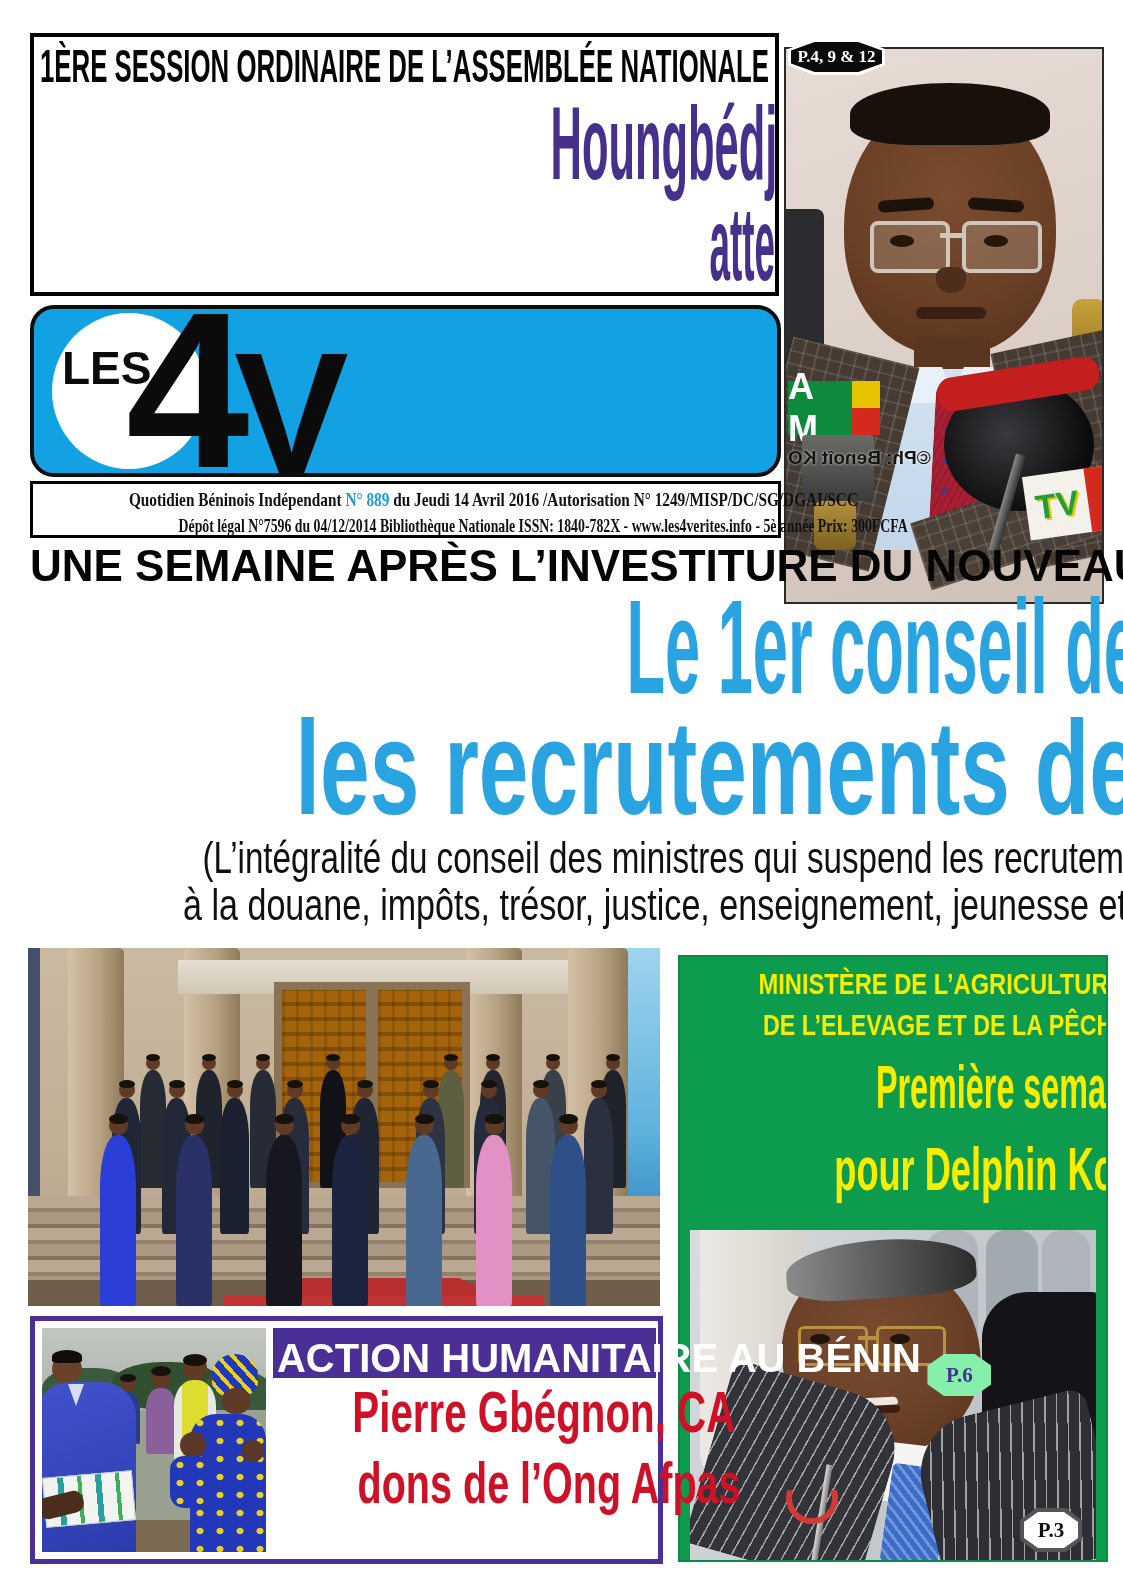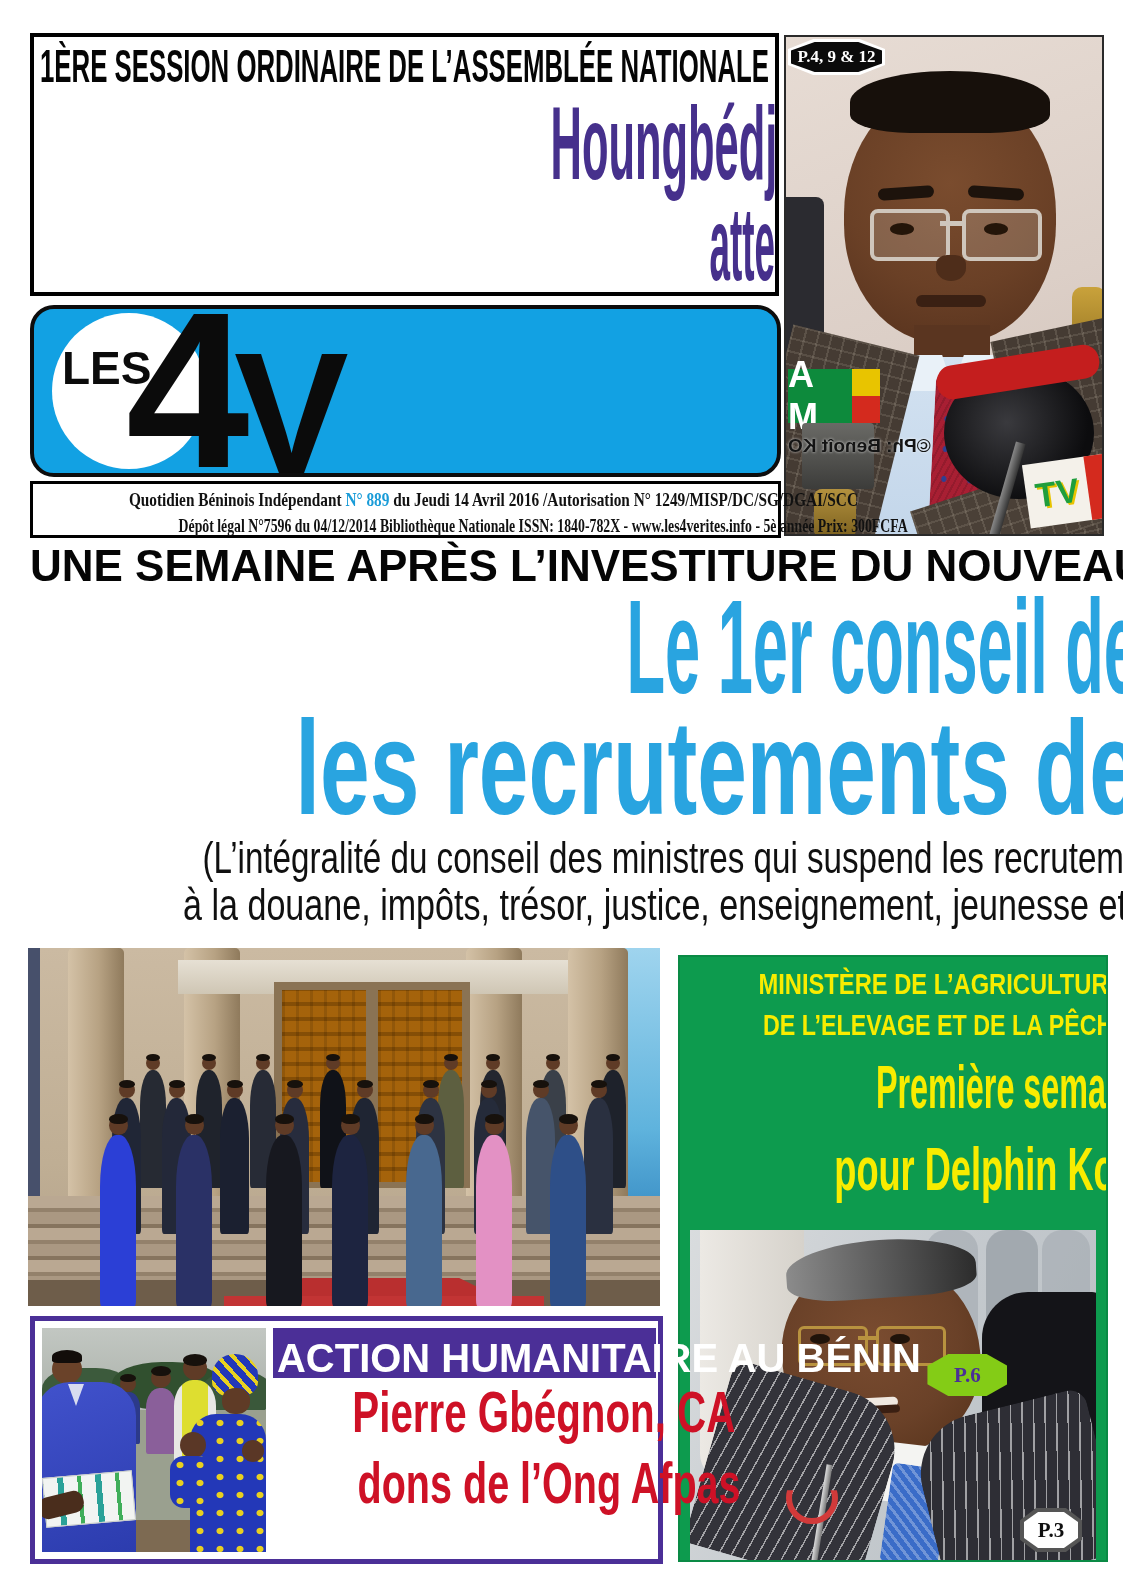--- a/index.html
+++ b/index.html
@@ -8,21 +8,21 @@
   .abs{position:absolute;}
   .line{display:block;width:100%;text-align:center;white-space:nowrap;}
   .fit{display:inline-block;white-space:nowrap;transform-origin:center center;}
   .fit-left{transform-origin:left center;}
   
   #top-frame{left:30px;top:33px;width:749px;height:263px;border:4px solid #000;box-sizing:border-box;overflow:hidden;background:#fff;}
   #top-kicker{display:block;width:100%;padding:2px 6px 0 6px;box-sizing:border-box;text-align:left;}
   #top-kicker .fit{font-size:46px;font-weight:bold;color:#050505;letter-spacing:0;}
   .top-headline{color:#46308c;font-weight:bold;font-size:104px;line-height:101px;}
   
-  #press-photo{left:784px;top:35px;width:320px;height:501px;border:2px solid #2a2a2a;box-sizing:border-box;background:linear-gradient(160deg,#e7dcd4 0%,#dccfc7 55%,#cfc0b6 100%);overflow:hidden;}
+  #press-photo{left:784px;top:47px;width:320px;height:557px;border:2px solid #2a2a2a;box-sizing:border-box;background:linear-gradient(160deg,#e7dcd4 0%,#dccfc7 55%,#cfc0b6 100%);overflow:hidden;}
   .oct{clip-path:polygon(26% 0,74% 0,100% 28%,100% 72%,74% 100%,26% 100%,0 72%,0 28%);display:flex;align-items:center;justify-content:center;}
   .badge-dark-outer{background:#fff;}
   .badge-dark-inner{background:#0b0b0b;color:#fff;width:calc(100% - 6px);height:calc(100% - 6px);}
   .badge-light-inner{background:#fff;width:calc(100% - 8px);height:calc(100% - 8px);}
   .badge-text{font-family:Liberation Serif, serif;font-weight:bold;}
   
   #logo{left:30px;top:305px;width:751px;height:172px;background:#12a1e3;border:4px solid #0d0d0d;border-radius:24px;box-sizing:border-box;overflow:hidden;}
   #logo-circle{left:18px;top:4px;width:154px;height:156px;background:#fff;border-radius:50%;}
   #logo-les{left:28px;top:36px;font-size:46px;font-weight:bold;color:#0b0b0b;line-height:1;}
   #logo-four{left:92px;top:-30px;font-size:222px;font-weight:bold;color:#0b0b0b;line-height:1;z-index:3;}
@@ -415,21 +415,21 @@
       <div class="abs" style="left:170px;top:26px;width:46px;height:42px;background:repeating-linear-gradient(48deg,#2338b8 0 7px,#e8d020 7px 11px);border-radius:50% 50% 34% 34%;"></div>
       <div class="abs" style="left:180px;top:60px;width:28px;height:26px;background:#5f3b26;border-radius:46%;"></div>
       <div class="abs dotted-blue" style="left:148px;top:86px;width:76px;height:138px;border-radius:26px 26px 0 0;"></div>
       <div class="abs" style="left:138px;top:104px;width:26px;height:26px;background:#5a3726;border-radius:50%;"></div>
       <div class="abs dotted-blue" style="left:128px;top:128px;width:42px;height:52px;border-radius:14px;"></div>
       <div class="abs" style="left:200px;top:112px;width:22px;height:22px;background:#5a3726;border-radius:50%;"></div>
     </div>
     <div class="abs" id="hum-right">
       <div id="hum-bar">
         <div id="hum-bar-grow"><span class="fit fit-left" style="transform: scaleX(0.9993); margin-top: 11px;">ACTION HUMANITAIRE AU BÉNIN</span></div>
-        <div class="oct" style="width:80px;height:42px;background:#84cc16;flex:0 0 auto;margin-top:44px;">
+        <div class="oct" style="width:64px;height:42px;background:#86efac;flex:0 0 auto;margin-top:44px;">
           <span class="badge-text" style="font-size:21px;color:#4b2f97;">P.6</span>
         </div>
       </div>
       <div id="hum-headline">
         <span class="line"><span class="fit" style="transform: scaleX(0.7072);">Pierre Gbégnon, CA</span></span>
         <span class="line"><span class="fit" style="transform: scaleX(0.6937);">dons de l’Ong Afpas</span></span>
       </div>
     </div>
   </div>
 

